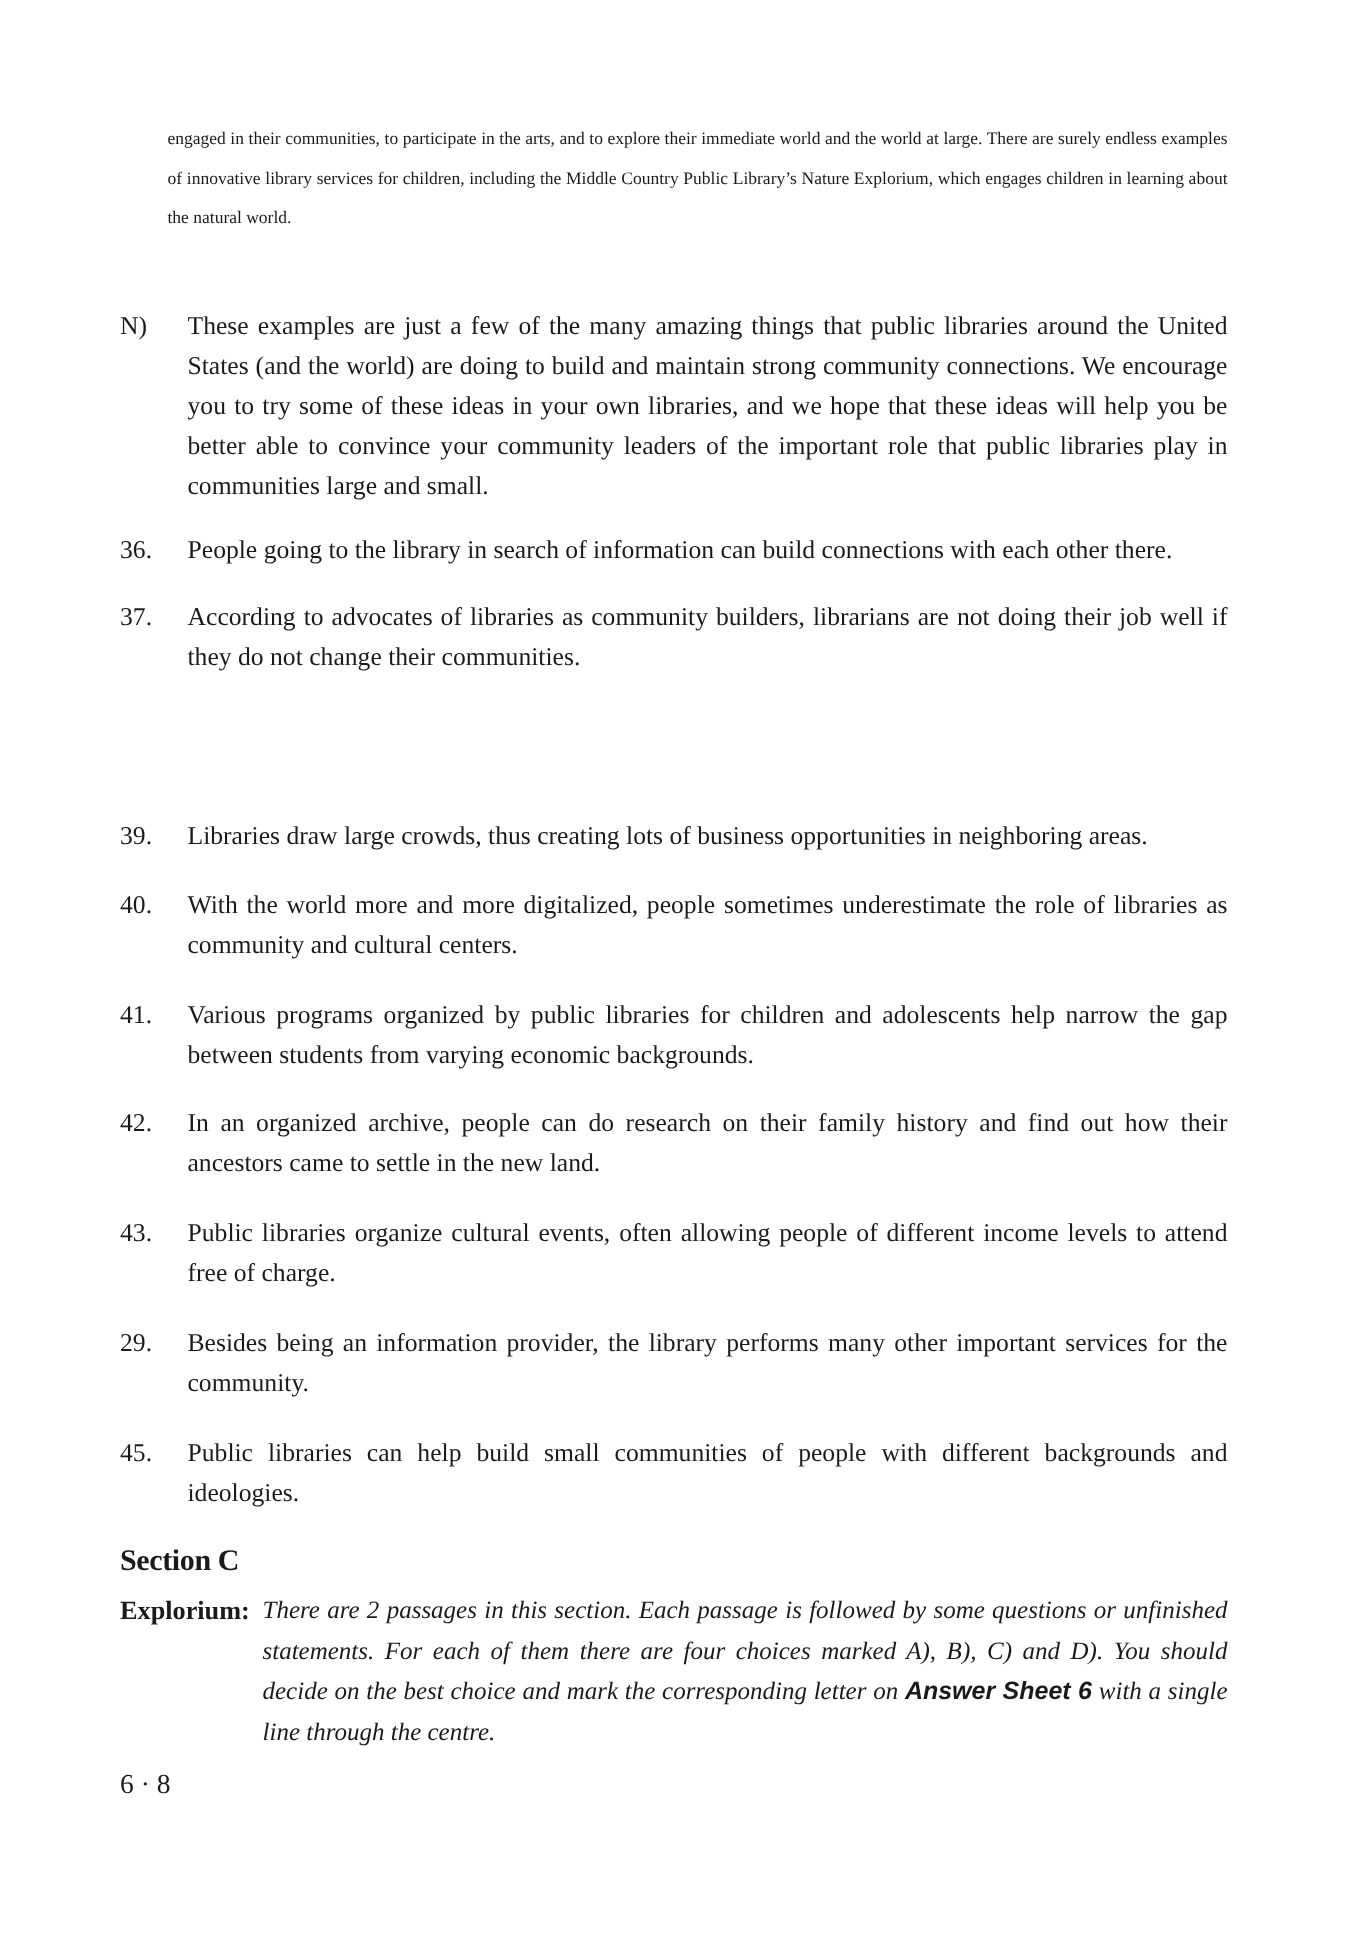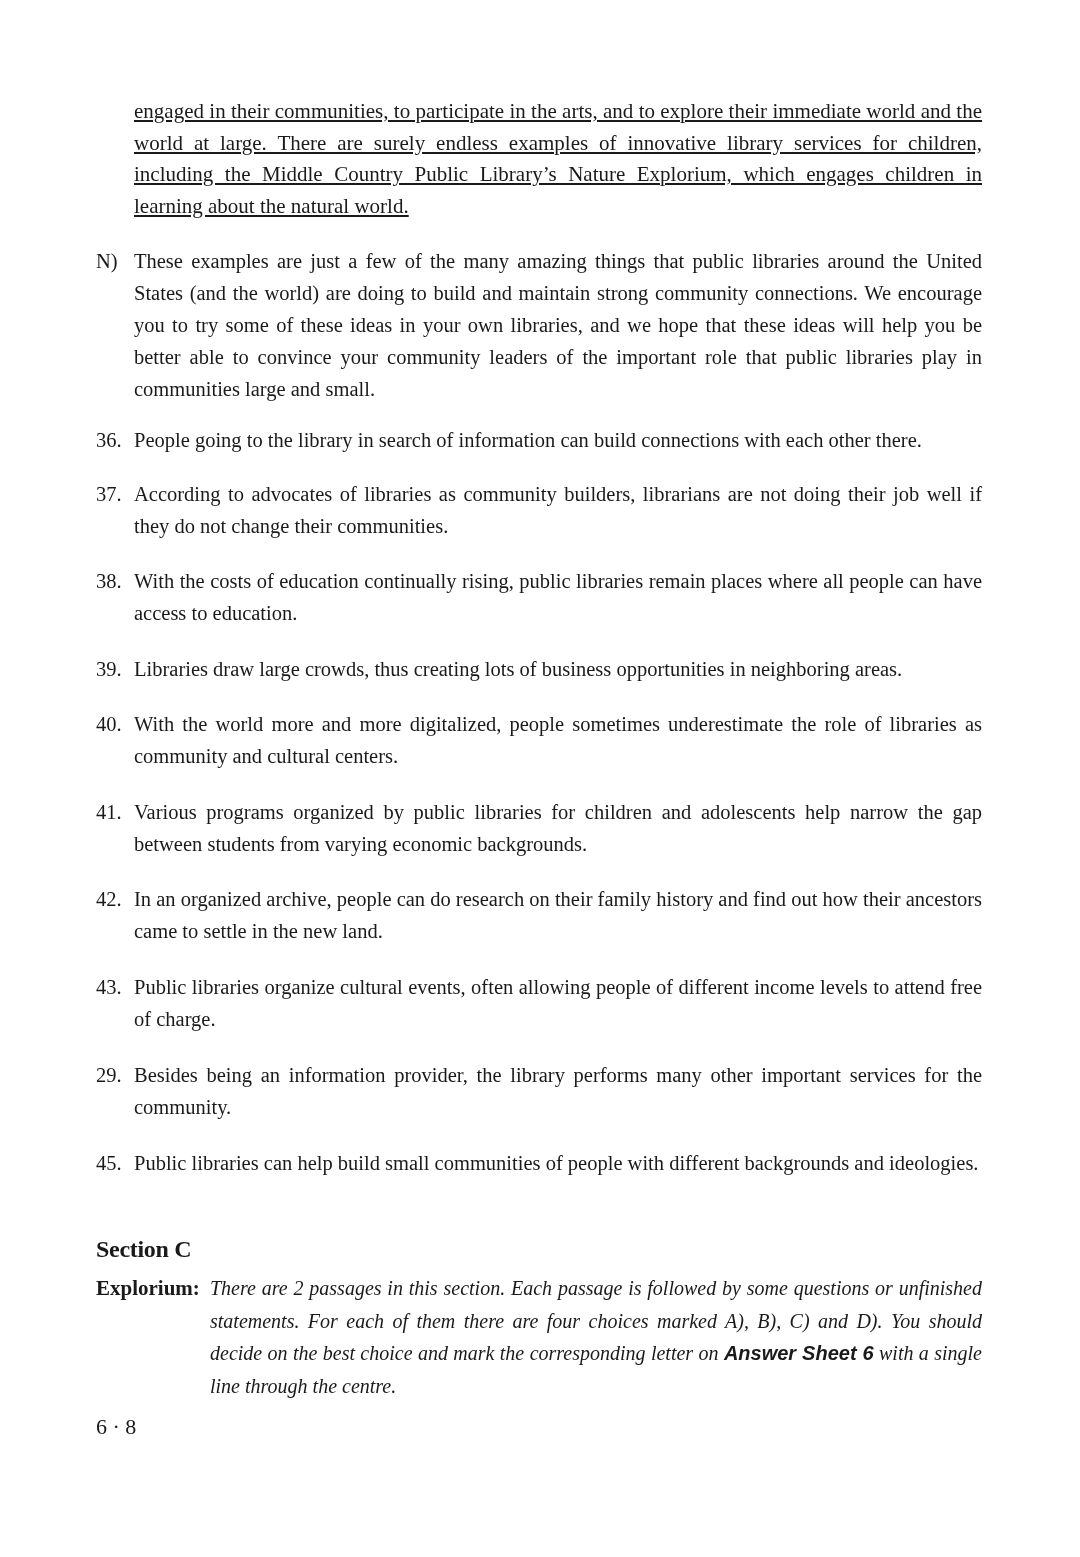--- a/index.html
+++ b/index.html
@@ -4,33 +4,32 @@
 <style>
   html, body { margin: 0; padding: 0; background: #ffffff; }
   body {
     width: 1080px; height: 1557px; position: relative; overflow: hidden;
     font-family: "Liberation Serif", "DejaVu Serif", serif;
     color: #1a1a1a;
   }
   .page { position: absolute; left: 0; top: 0; width: 1080px; height: 1557px; }
   .para {
     position: absolute; left: 134px; width: 848px;
-    font-size: 21px; line-height: 31.5px; text-align: justify;
+    font-size: 14px; line-height: 31.5px; text-align: justify;
     text-align-last: left;
-    text-decoration: underline;
   }
   .item {
     position: absolute; left: 96px; width: 886px;
     font-size: 20.5px; line-height: 32px;
   }
   .item .num {
     position: absolute; left: 0; top: 0; width: 38px;
   }
   .item .body {
-    margin-left: 38px; text-align: justify; text-align-last: left;
+    margin-left: 54px; text-align: justify; text-align-last: left;
   }
   .section-title {
     position: absolute; left: 96px; top: 1236px;
     font-size: 24px; font-weight: bold; letter-spacing: -0.3px;
   }
   .directions {
     position: absolute; left: 96px; top: 1272px; width: 886px;
     font-size: 20px; line-height: 32.5px;
   }
   .directions .dlabel {
@@ -64,24 +63,20 @@
   <div class="item" style="top:424px;">
     <span class="num">36.</span>
     <div class="body">People going to the library in search of information can build connections with each other there.</div>
   </div>
 
   <div class="item" style="top:478px;">
     <span class="num">37.</span>
     <div class="body">According to advocates of libraries as community builders, librarians are not doing their job well if they do not change their communities.</div>
   </div>
 
-  <div class="item" style="top:565px;">
-    <span class="num">38.</span>
-    <div class="body">With the costs of education continually rising, public libraries remain places where all people can have access to education.</div>
-  </div>
 
   <div class="item" style="top:653px;">
     <span class="num">39.</span>
     <div class="body">Libraries draw large crowds, thus creating lots of business opportunities in neighboring areas.</div>
   </div>
 
   <div class="item" style="top:708px;">
     <span class="num">40.</span>
     <div class="body">With the world more and more digitalized, people sometimes underestimate the role of libraries as community and cultural centers.</div>
   </div>

